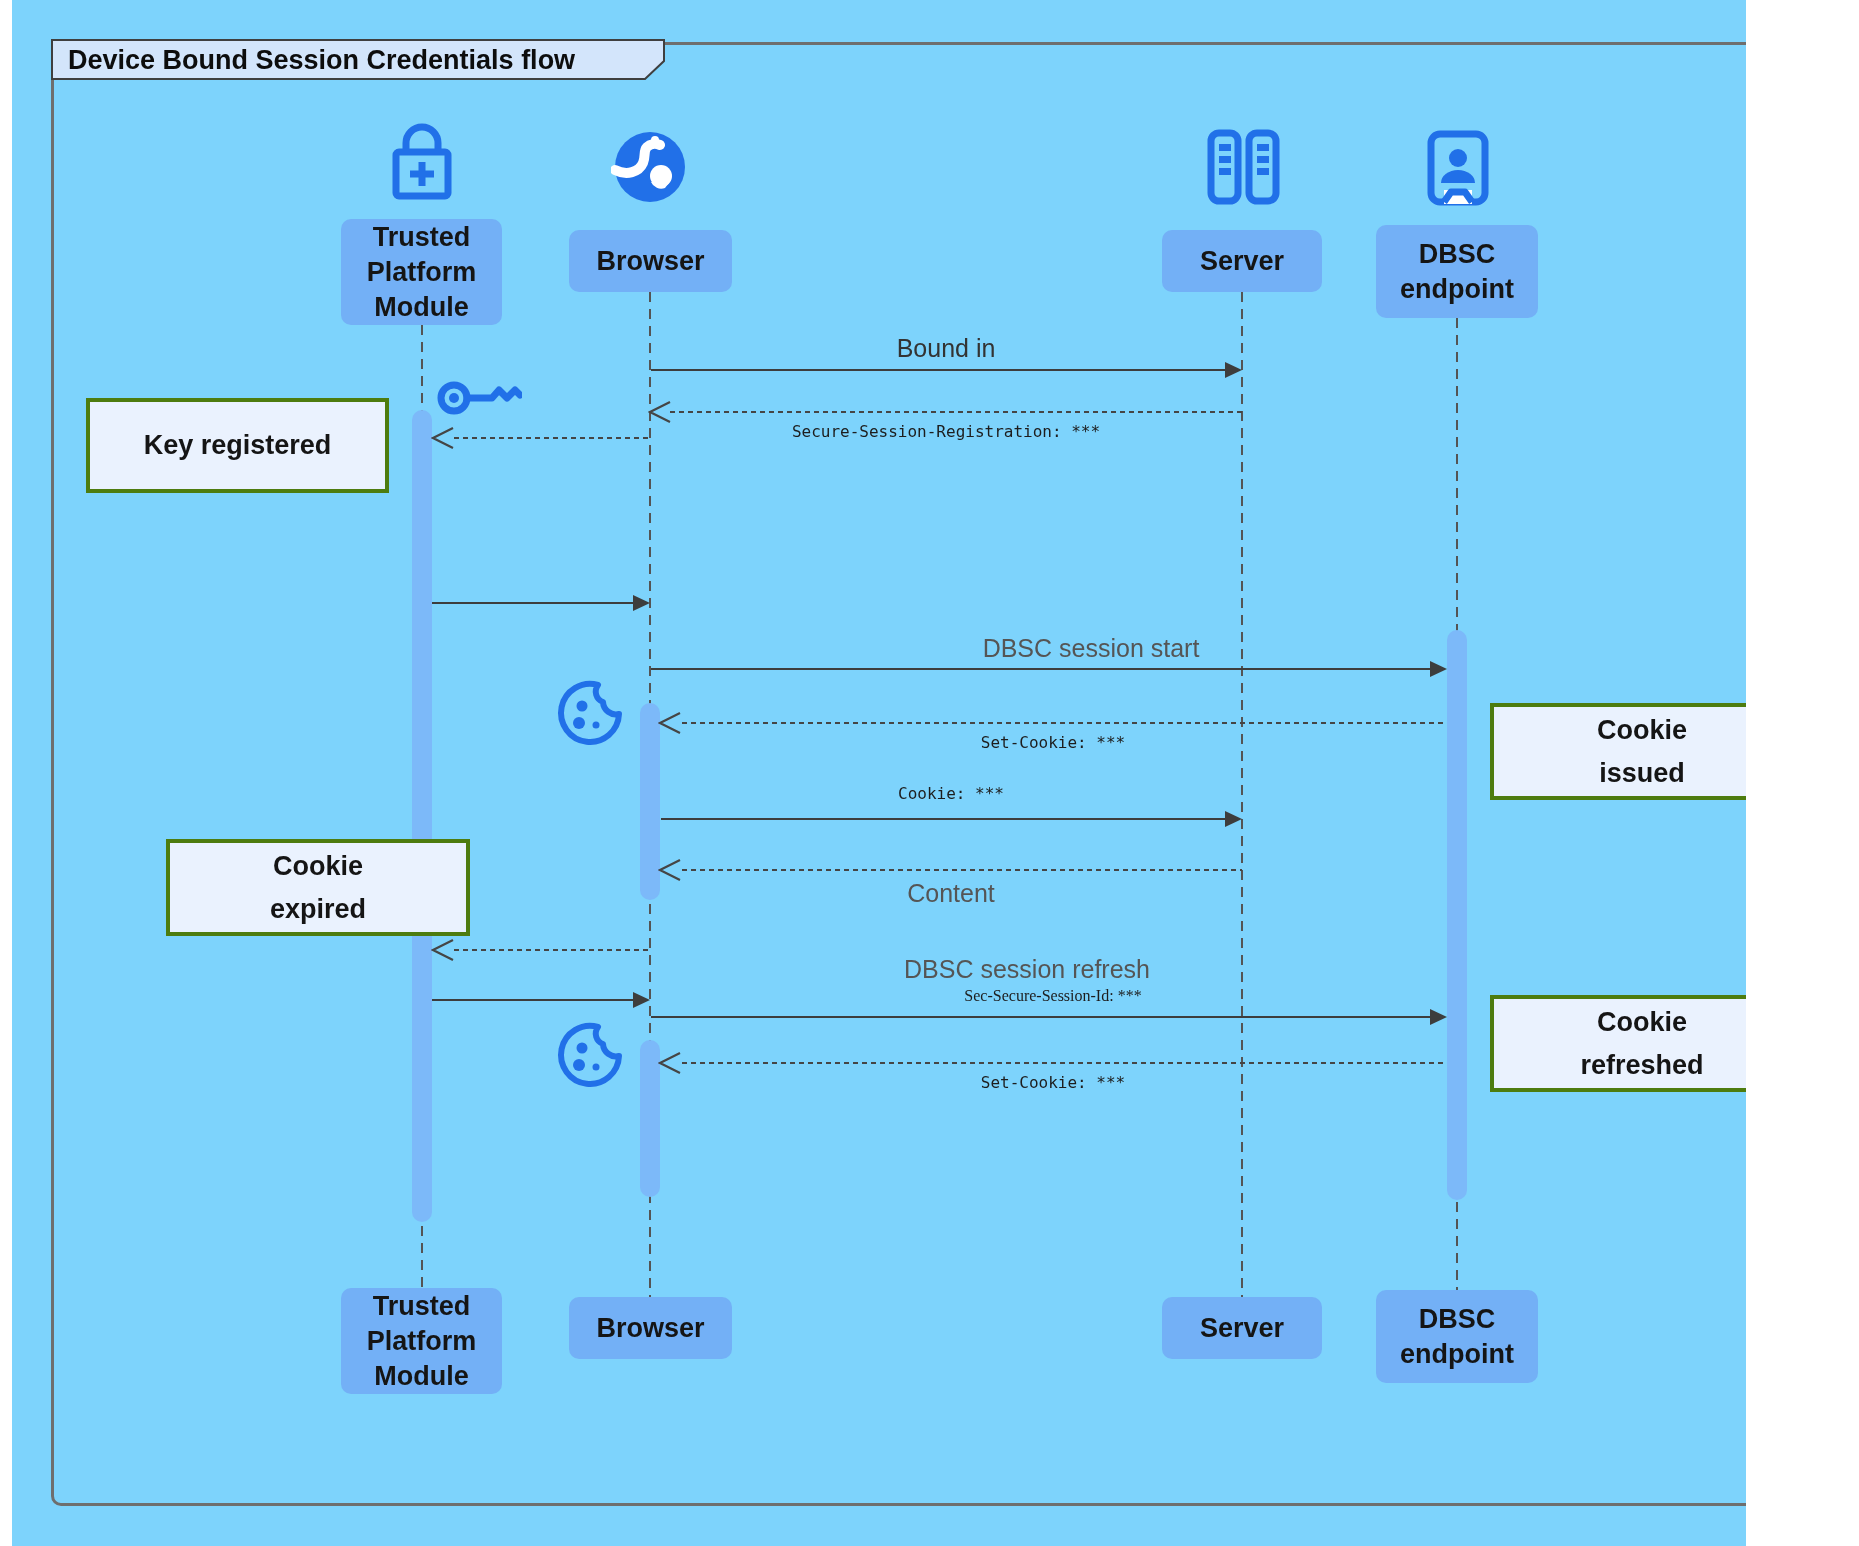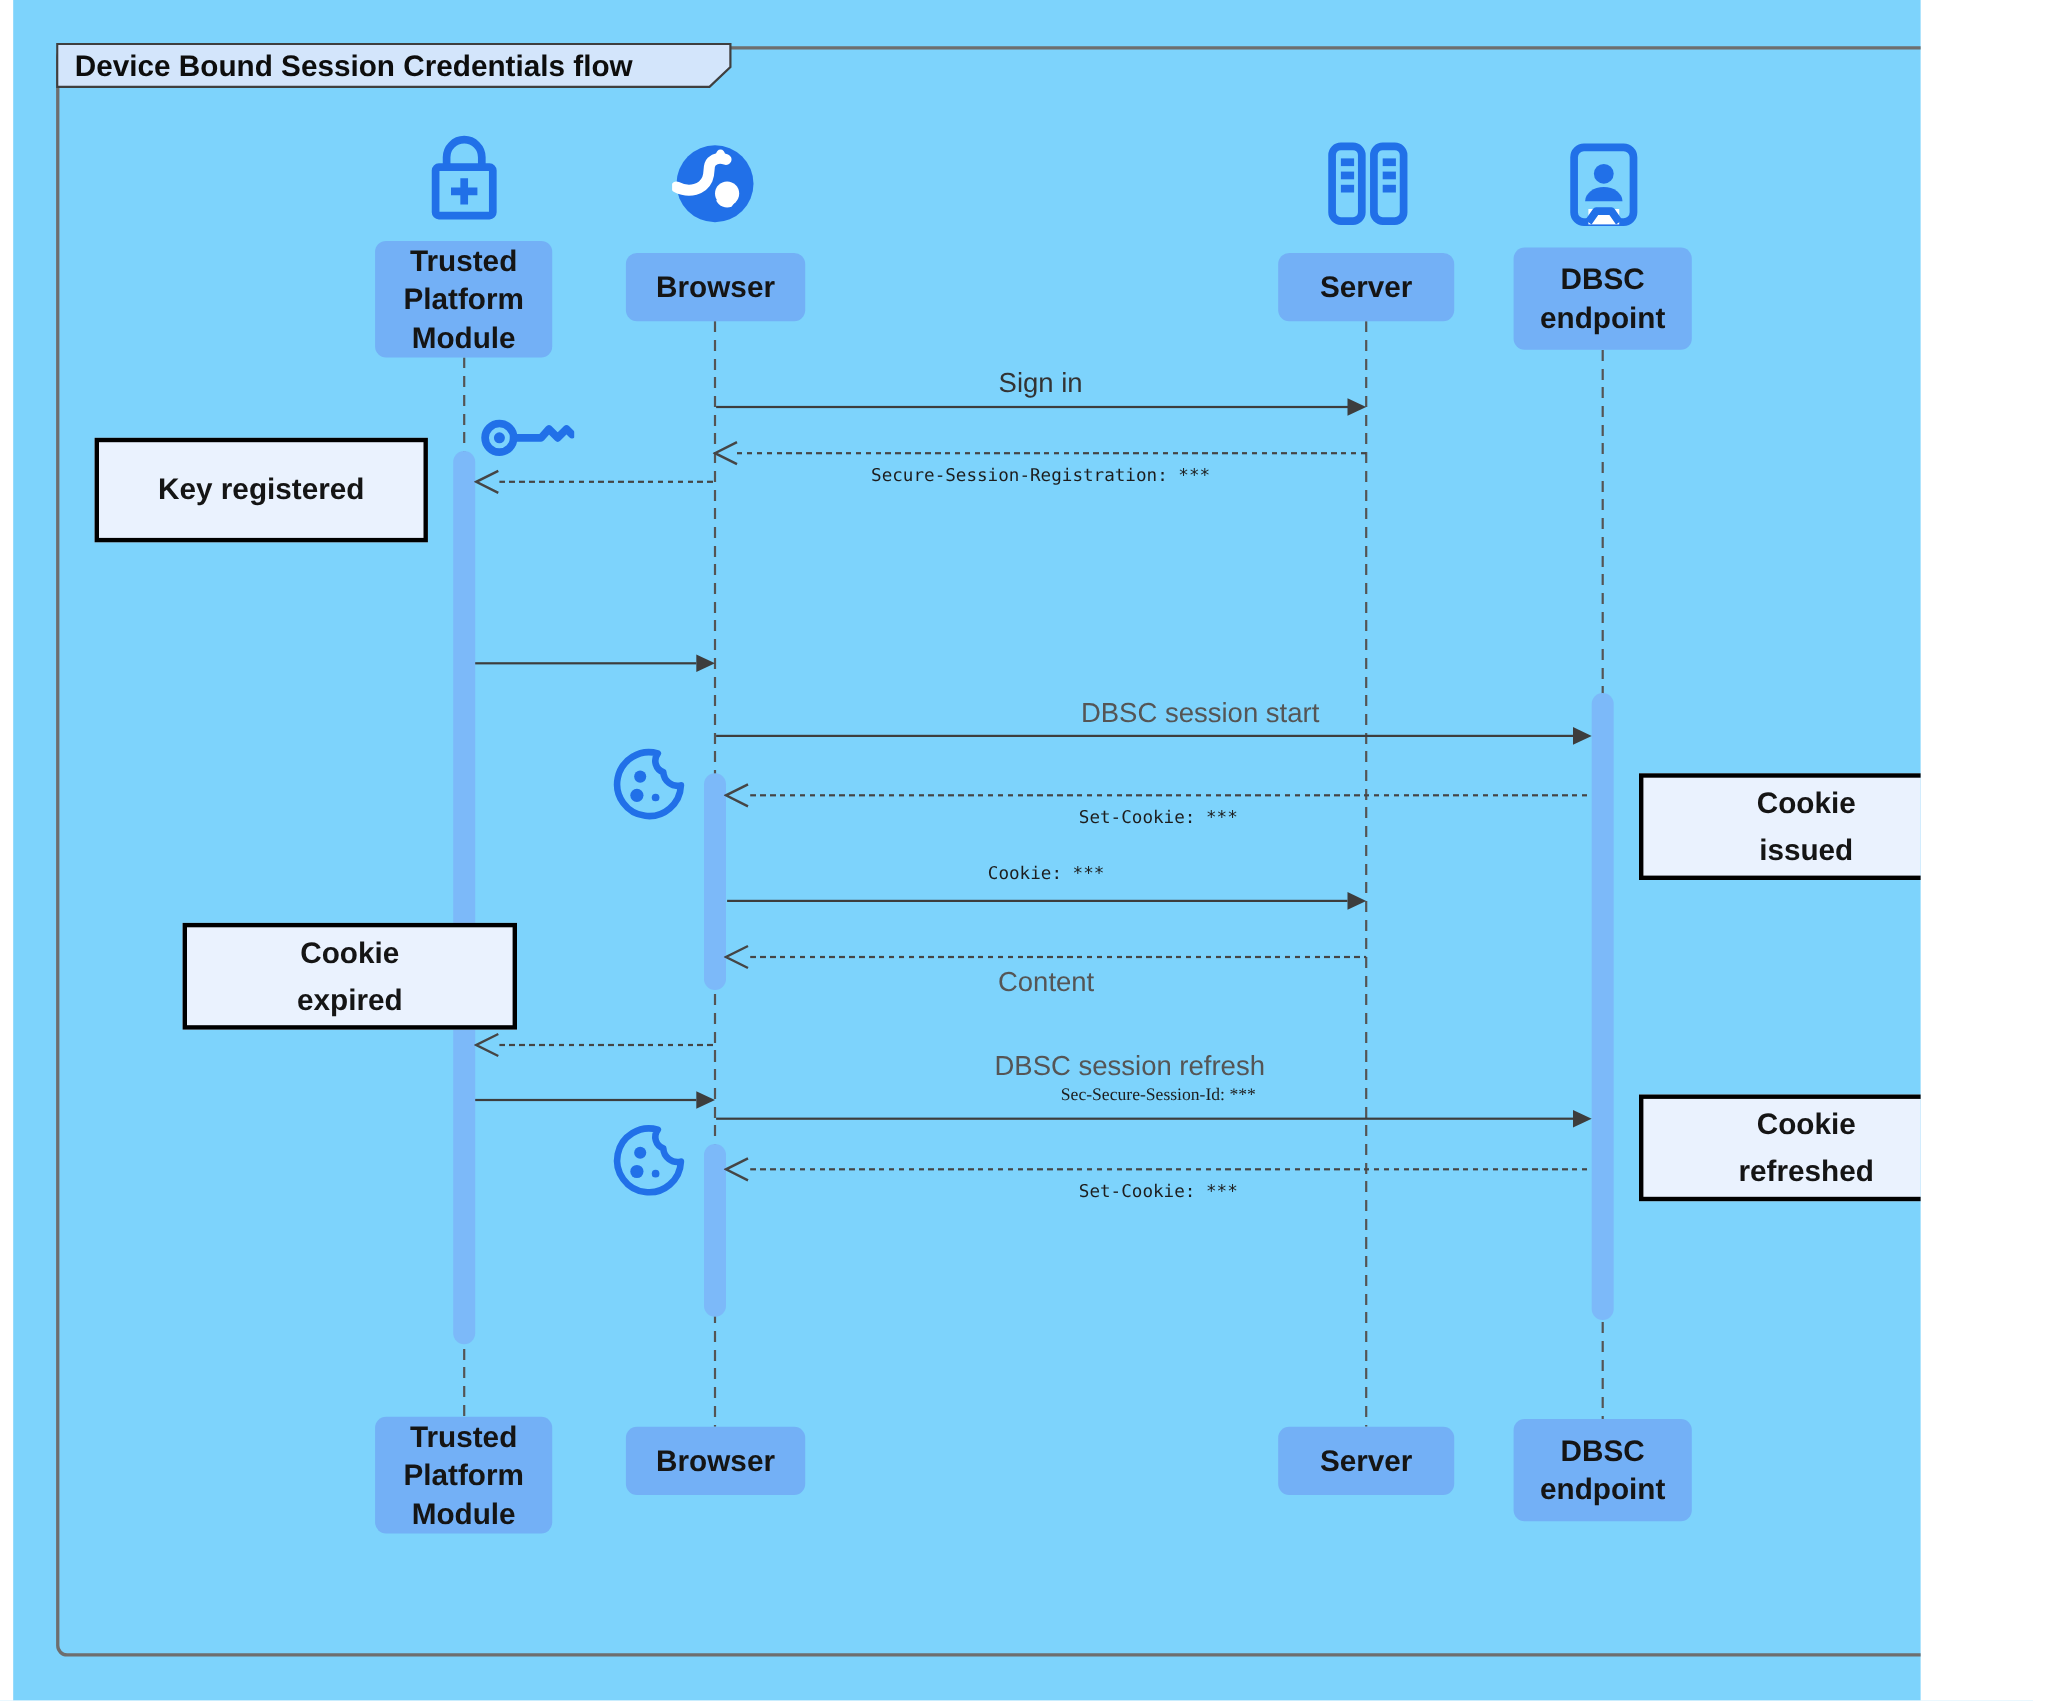--- a/index.html
+++ b/index.html
@@ -5,21 +5,21 @@
   html,body{margin:0;padding:0;background:#fff;}
   .stage{position:relative;width:1734px;height:1546px;background:#7dd3fc;overflow:hidden;
          font-family:"Liberation Sans",sans-serif;margin-left:12px;}
   .abs{position:absolute;}
   .frame{border:3px solid #6e6e6e;border-radius:10px;}
   .title-text{font-weight:bold;font-size:27px;color:#0d0d0d;line-height:38px;}
   .actor{background:#73b0f6;border-radius:10px;display:flex;align-items:center;justify-content:center;
          text-align:center;font-weight:bold;font-size:27px;line-height:35px;color:#151515;white-space:pre-line;}
   .lifeline{width:2px;background:repeating-linear-gradient(to bottom,#545454 0 10px,transparent 10px 17px);}
   .bar{width:20px;border-radius:10px;background:#7cb9f9;}
-  .note{background:#eaf2fe;border:4px solid #000000;display:flex;align-items:center;justify-content:center;
+  .note{background:#eaf2fe;border:4px solid #4d7c0f;display:flex;align-items:center;justify-content:center;
         text-align:center;font-weight:bold;font-size:27px;line-height:43px;color:#151515;white-space:pre-line;z-index:6;}
   .mline{height:0;border-top:2px solid #3d3d3d;}
   .dline{height:2px;background:repeating-linear-gradient(to right,#454545 0 5px,transparent 5px 9px);}
   .head-r{width:0;height:0;border-top:8px solid transparent;border-bottom:8px solid transparent;border-left:17px solid #3d3d3d;}
   .msg-label{transform:translateX(-50%);white-space:nowrap;z-index:5;}
   .sans{font-size:25px;color:#555;}
   .sans-dark{font-size:25px;color:#333;}
   .mono{font-family:"DejaVu Sans Mono",monospace;font-size:16px;color:#1d1d1d;}
   svg{display:block;}
 </style>
@@ -87,21 +87,21 @@
 endpoint</div>
 
   <div class="abs actor" style="left:329px;top:1288px;width:161px;height:106px;">Trusted
 Platform
 Module</div>
   <div class="abs actor" style="left:557px;top:1297px;width:163px;height:62px;">Browser</div>
   <div class="abs actor" style="left:1150px;top:1297px;width:160px;height:62px;">Server</div>
   <div class="abs actor" style="left:1364px;top:1290px;width:162px;height:93px;">DBSC
 endpoint</div>
 
-  <div class="abs msg-label sans-dark" style="left:934px;top:334px;">Sign in</div>
+  <div class="abs msg-label sans-dark" style="left:934px;top:334px;">Bound in</div>
   <div class="abs mline" style="left:639px;top:369px;width:576px;"></div>
   <div class="abs head-r" style="left:1213px;top:362px;"></div>
 
   <div class="abs dline" style="left:658px;top:411px;width:572px;"></div>
   <svg class="abs" style="left:636px;top:400px;" width="24" height="24" viewBox="0 0 24 24">
     <path d="M22 2 L2 12 L22 22" fill="none" stroke="#454545" stroke-width="2.2"></path>
   </svg>
   <div class="abs msg-label mono" style="left:934px;top:422px;">Secure-Session-Registration: ***</div>
 
   <div class="abs dline" style="left:442px;top:437px;width:196px;"></div>

